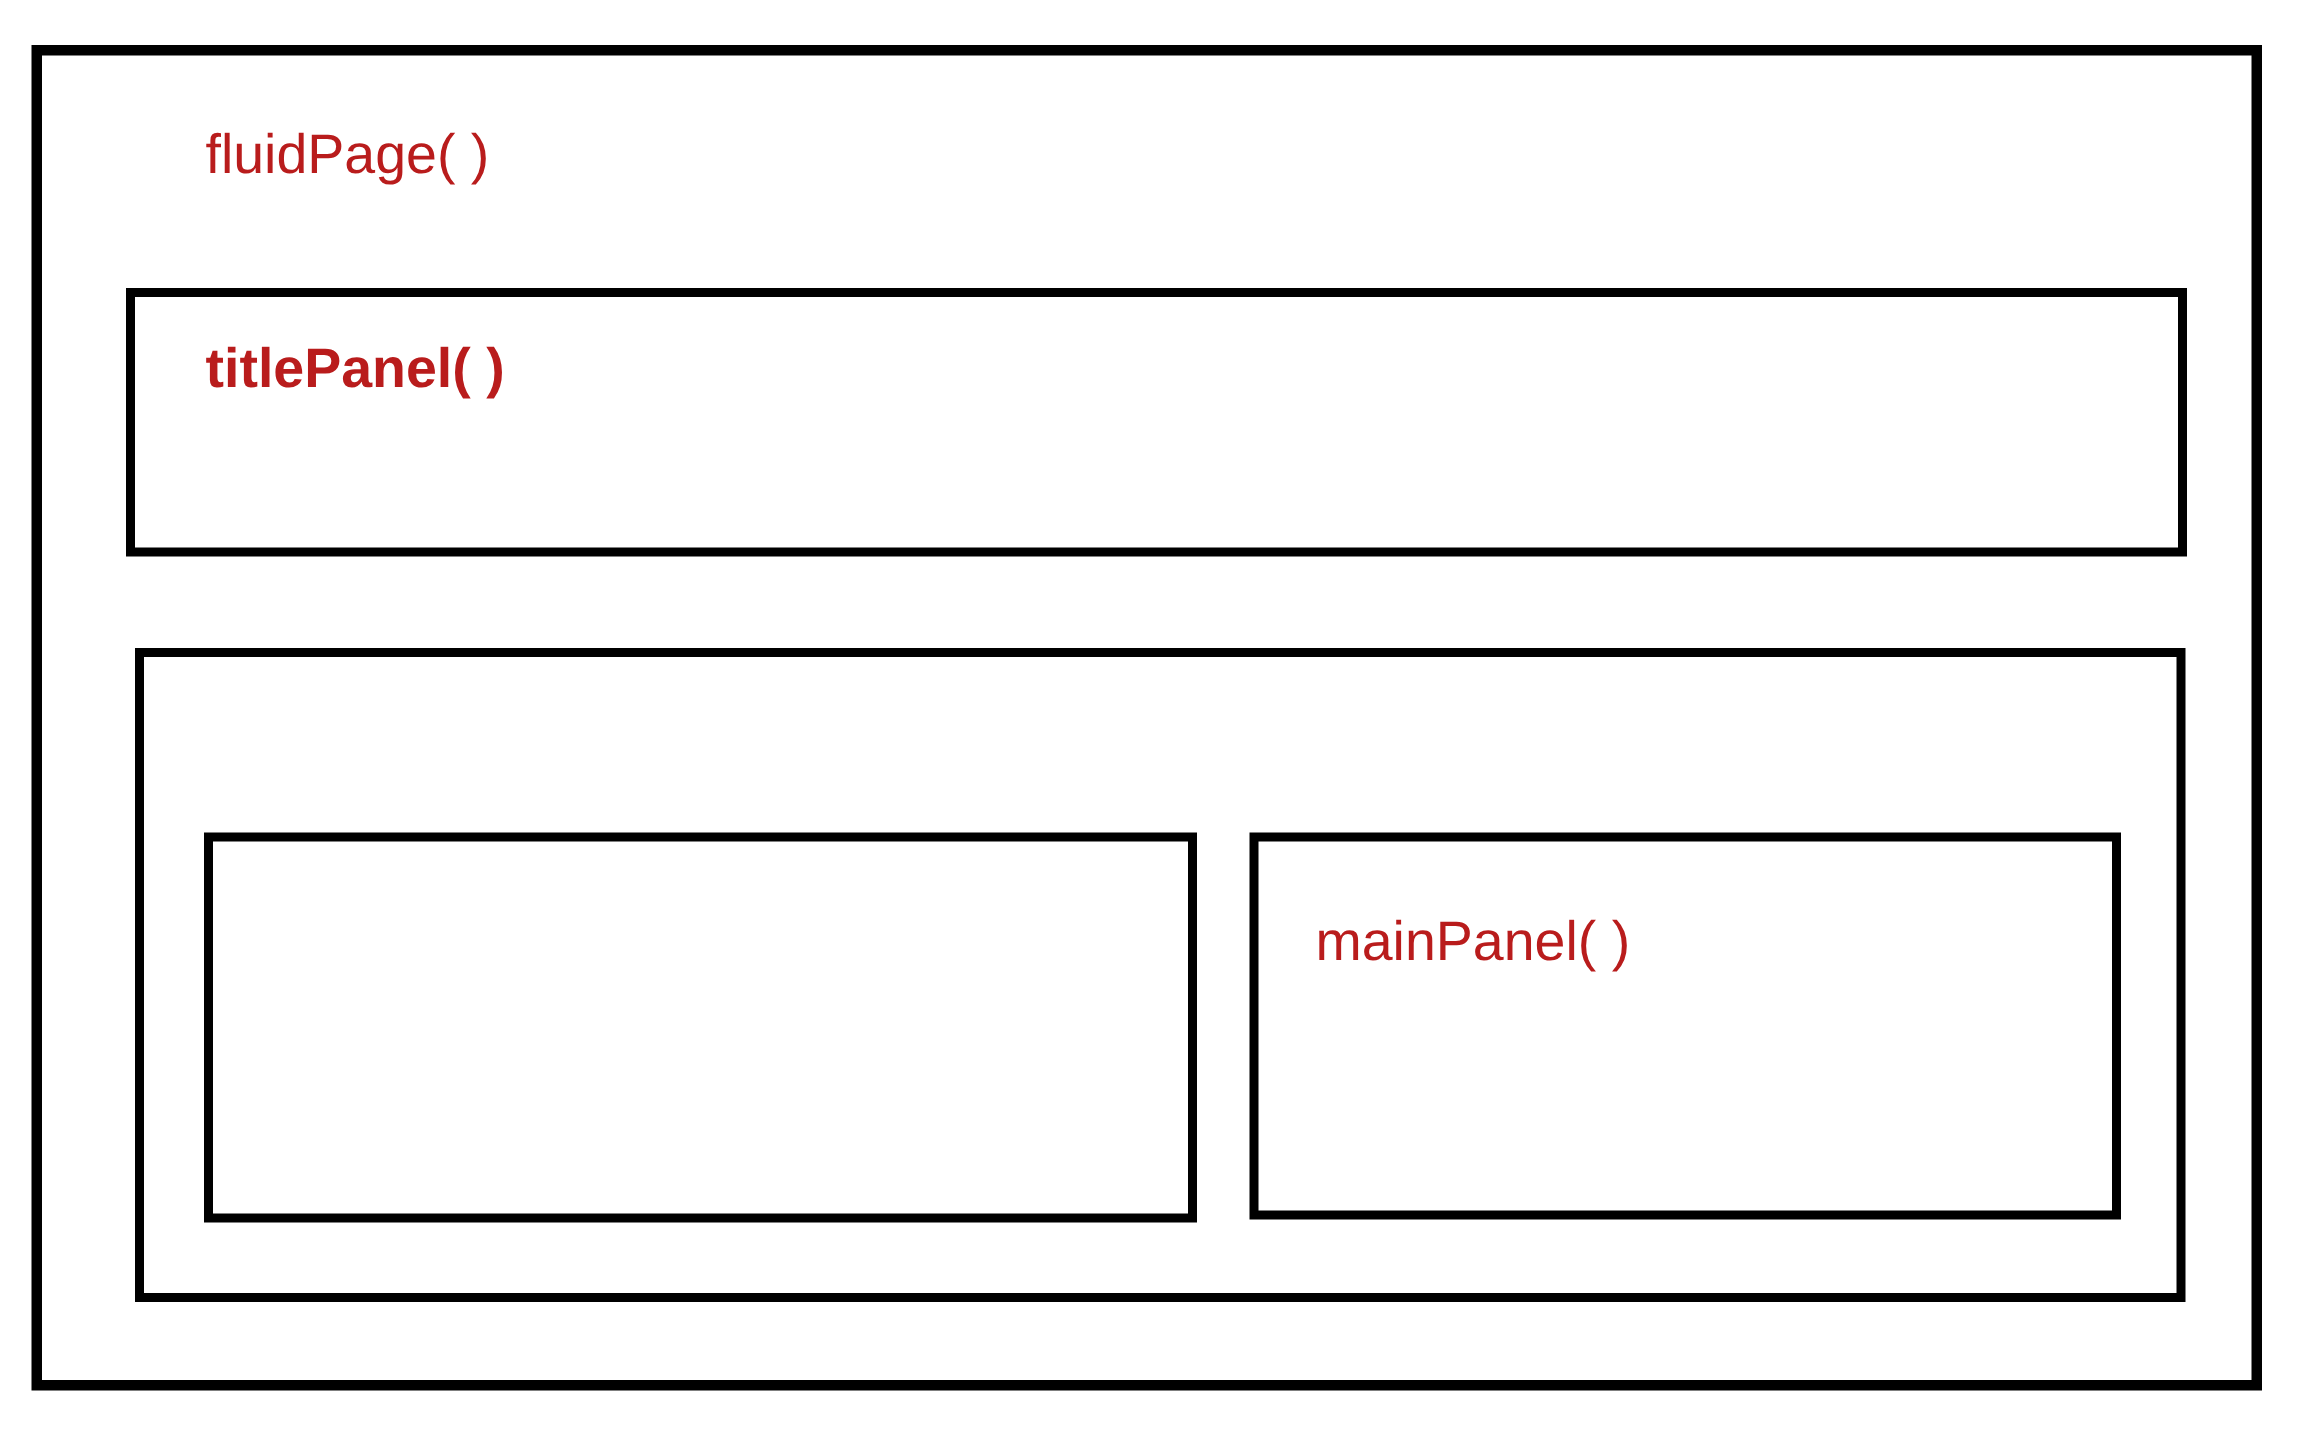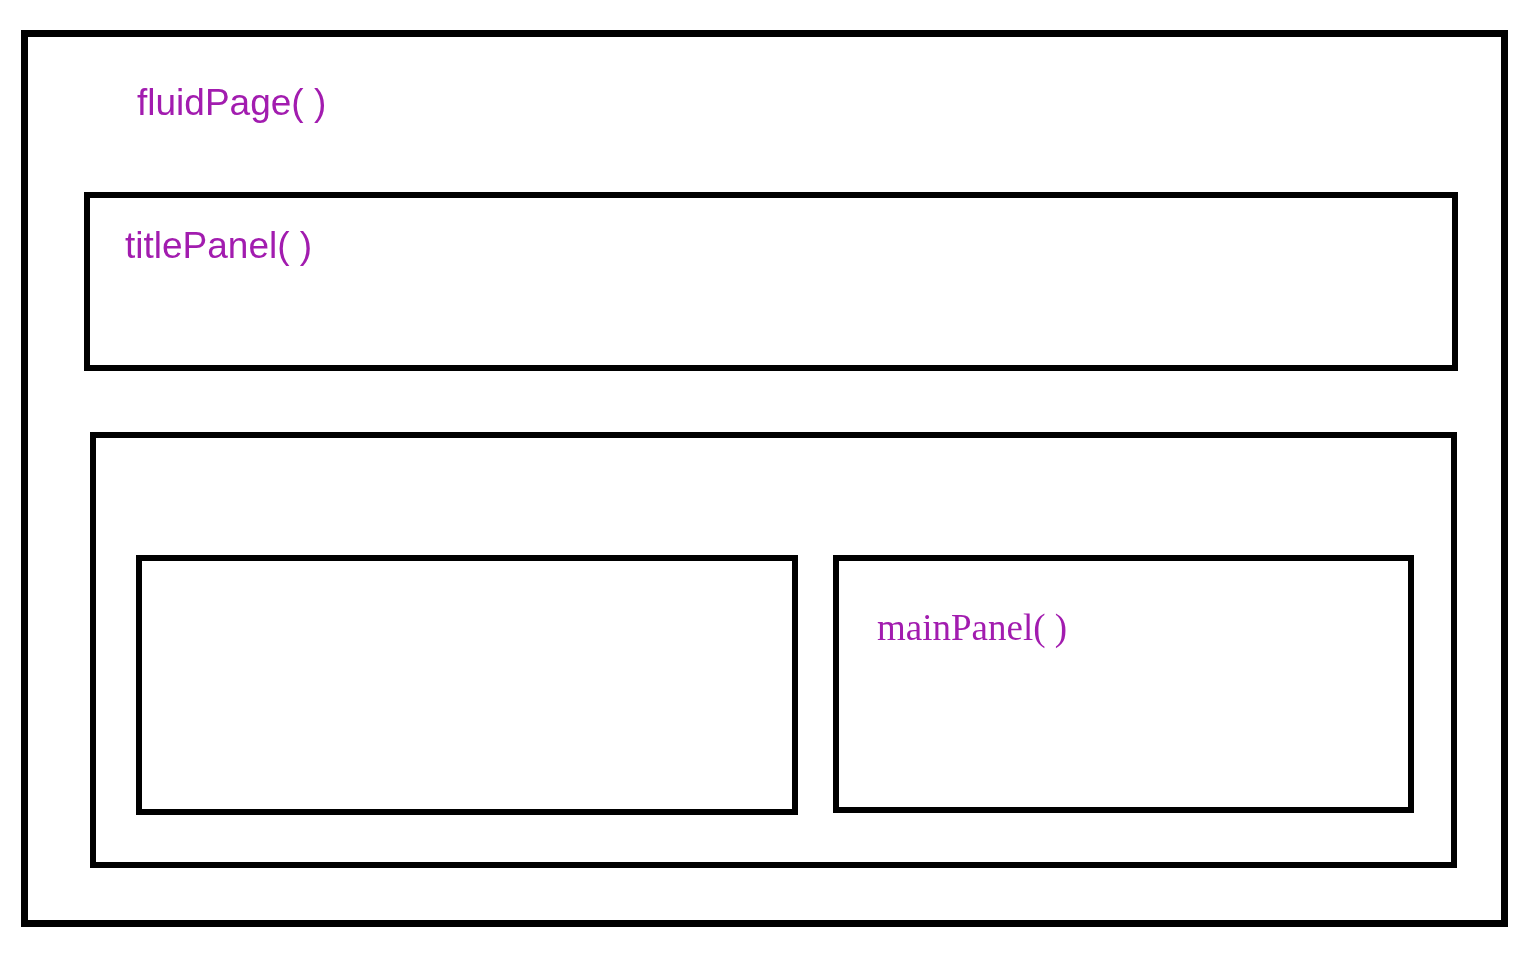--- a/index.html
+++ b/index.html
@@ -27,21 +27,21 @@
     background: #ffffff;
     border-style: solid;
     border-color: #000000;
   }
 
   .label {
     position: absolute;
     white-space: nowrap;
     font-family: "Liberation Sans", sans-serif;
     font-weight: 400;
-    color: #a21caf;
+    color: #b91c1c;
     line-height: 1;
     letter-spacing: 0px;
   }
 
   
   #fluid-page-box {
     left: 21px;
     top: 30px;
     width: 1487px;
     height: 897px;
@@ -55,23 +55,24 @@
 
   
   #title-panel-box {
     left: 84px;
     top: 192px;
     width: 1374px;
     height: 179px;
     border-width: 6px;
   }
   #title-panel-label {
-    left: 125px;
+    left: 137px;
     top: 227px;
     font-size: 37px;
+    font-weight: bold;
   }
 
   
   #sidebar-layout-box {
     left: 90px;
     top: 432px;
     width: 1367px;
     height: 436px;
     border-width: 6px;
   }
@@ -100,21 +101,20 @@
     left: 833px;
     top: 555px;
     width: 581px;
     height: 258px;
     border-width: 6px;
   }
   #main-panel-label {
     left: 877px;
     top: 609px;
     font-size: 37px;
-    font-family: Liberation Serif, serif;
   }
 </style>
 </head>
 <body>
 
 <div id="canvas">
 
   <div class="box" id="fluid-page-box">
   </div>
   <div class="label" id="fluid-page-label">fluidPage( )</div>

